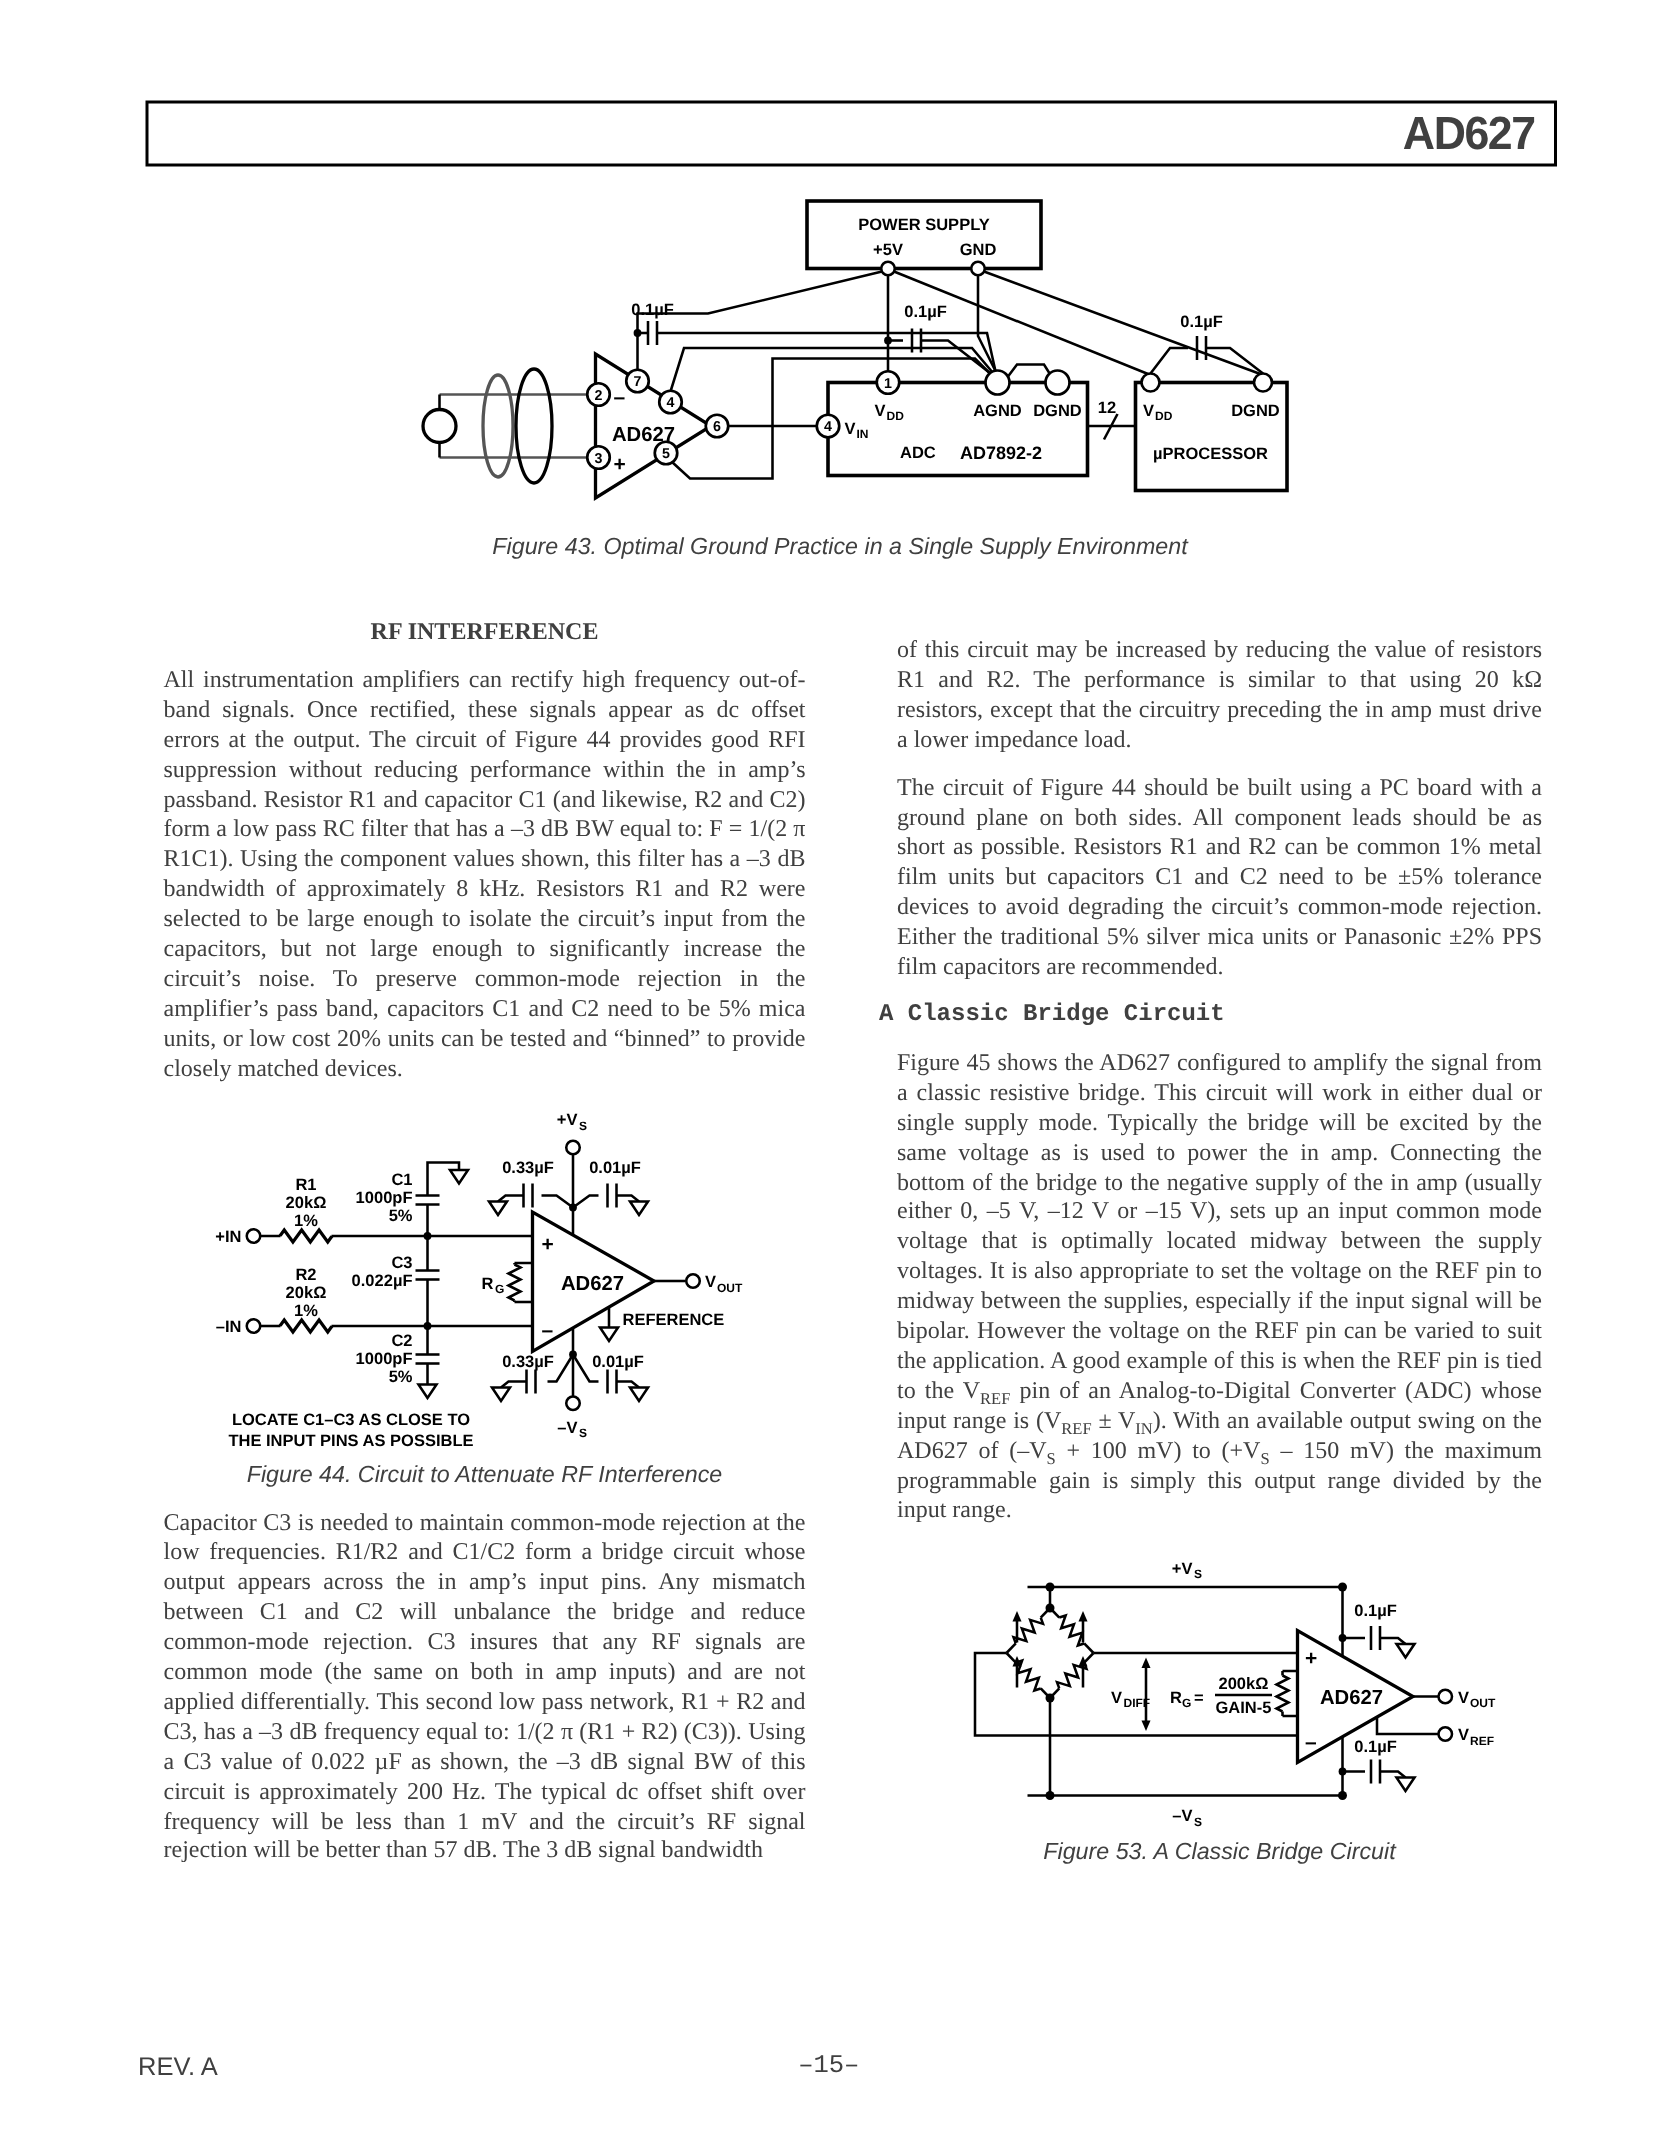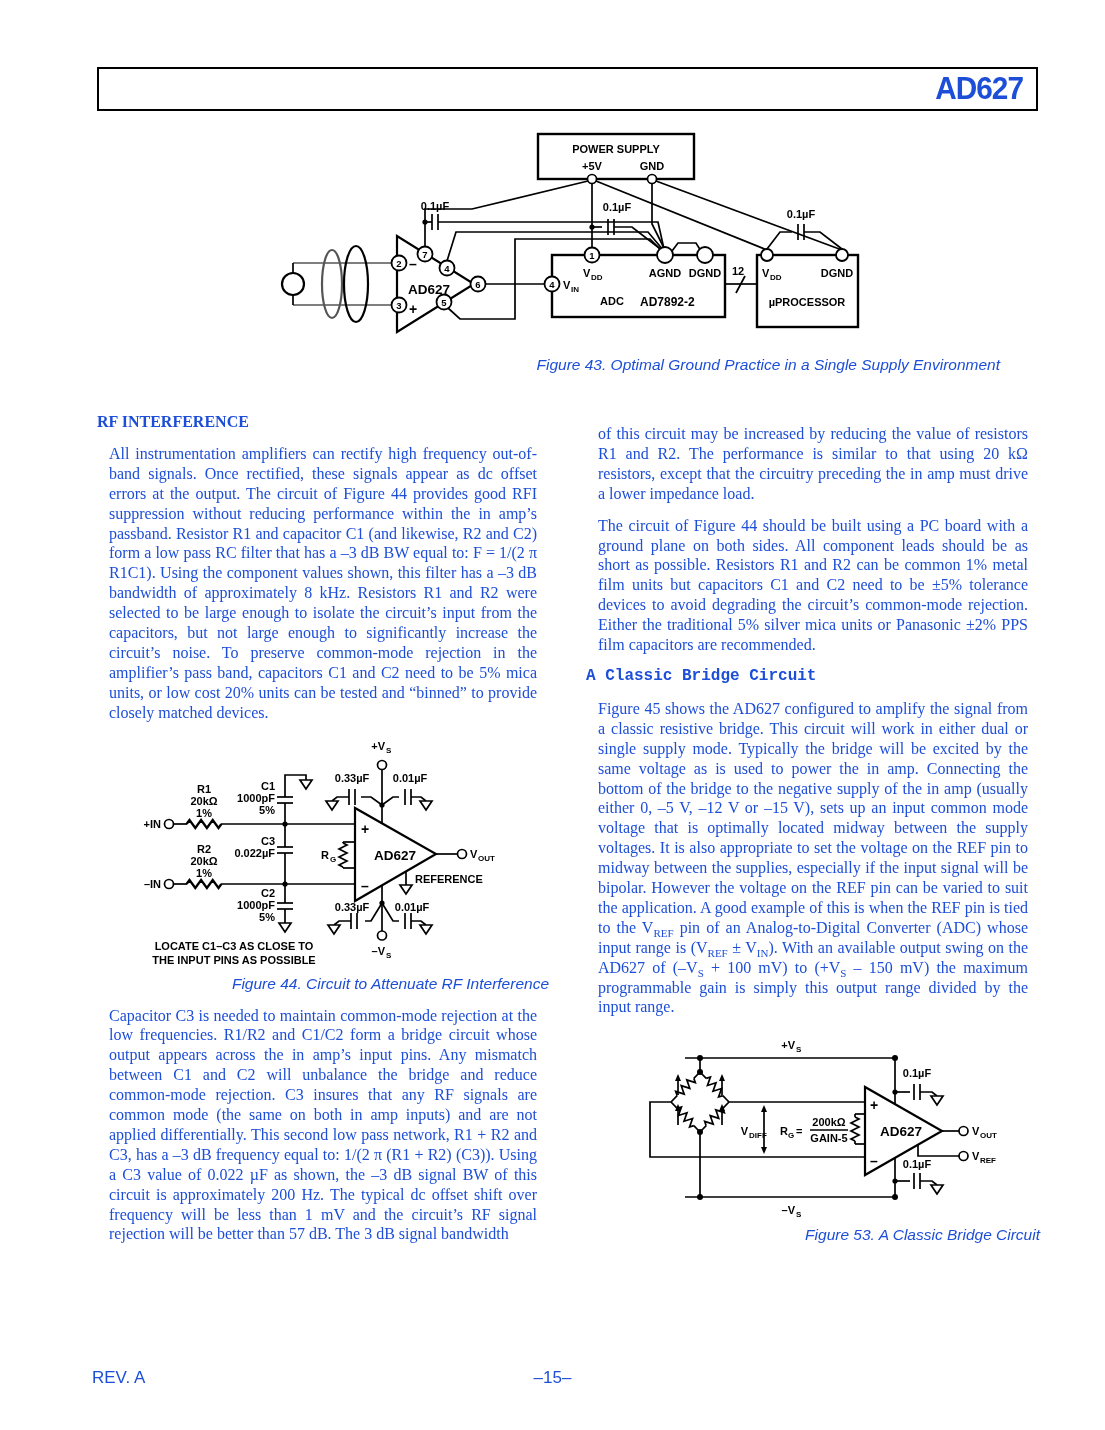--- a/index.html
+++ b/index.html
@@ -1,40 +1,40 @@
 <!DOCTYPE html>
 <html><head>
 <meta charset="utf-8">
 <style>
   html,body{margin:0;padding:0;background:#fff;}
-  .page{position:relative;width:1105px;height:1430px;background:#fff;color:#1d4ed8;
+  .page{position:relative;width:1105px;height:1430px;background:#fff;color:#404040;
         font-family:"Liberation Serif",serif;overflow:hidden;}
   .header-box{position:absolute;left:97px;top:67px;width:941px;height:44px;
         border:2.5px solid #000;box-sizing:border-box;display:flex;align-items:center;justify-content:flex-end;}
   .part{font-family:"Liberation Sans",sans-serif;font-weight:bold;font-size:31px;
         letter-spacing:-1px;padding-right:14px;transform:scaleX(.96);transform-origin:right;}
   .fig43-wrap{position:absolute;left:280px;top:132px;width:620px;height:218px;}
-  .caption{font-family:"Liberation Sans",sans-serif;font-style:italic;font-size:15.5px;text-align:right;}
+  .caption{font-family:"Liberation Sans",sans-serif;font-style:italic;font-size:15.5px;text-align:center;}
   .fig43-cap{position:absolute;left:120px;top:356px;width:880px;}
   .col{position:absolute;top:412px;width:452px;font-size:16px;line-height:19.9px;text-align:justify;}
   .col.left{left:97px;}
   .col.right{left:586px;width:454px;}
-  .col h3{font-size:16px;margin:0 0 1px 0;text-align:left;}
+  .col h3{font-size:16px;margin:0 0 1px 0;text-align:center;}
   .col h4{font-size:16px;margin:10px 0 1px 0;text-align:left;font-family:Liberation Mono, monospace;}
   .col .sect{margin-top:12px;}
   .col p{margin:12px;}
   .col p + p{margin-top:7px;}
   .col svg{display:block;}
   .fig44-svg{margin:6px 0 2px 2px;}
   .fig45-svg{margin:10px 0 2px 26px;}
   .fig-cap{margin:4px 0 8px 0;}
   .sub{vertical-align:sub;font-size:11px;line-height:0;}
   .footer{position:absolute;left:0;top:1368px;width:100%;font-family:"Liberation Sans",sans-serif;font-size:17px;}
   .rev{position:absolute;left:92px;}
-  .pageno{position:absolute;left:0;width:100%;text-align:center;font-family:Liberation Sans, sans-serif;}
+  .pageno{position:absolute;left:0;width:100%;text-align:center;font-family:Liberation Mono, monospace;}
   
   svg .wire{stroke:#000;stroke-width:1.7;fill:none;}
   svg .wire2{stroke:#000;stroke-width:2.2;fill:none;}
   svg .gray{stroke:#555;}
   svg .box{stroke:#000;stroke-width:2.4;fill:#fff;}
   svg .tri{stroke:#000;stroke-width:2.2;fill:#fff;}
   svg .pin{stroke:#000;stroke-width:1.8;fill:#fff;}
   svg .term{stroke:#000;stroke-width:1.7;fill:#fff;}
   svg .dot{fill:#000;stroke:none;}
   svg .gnd{stroke:#000;stroke-width:1.7;fill:#fff;}

